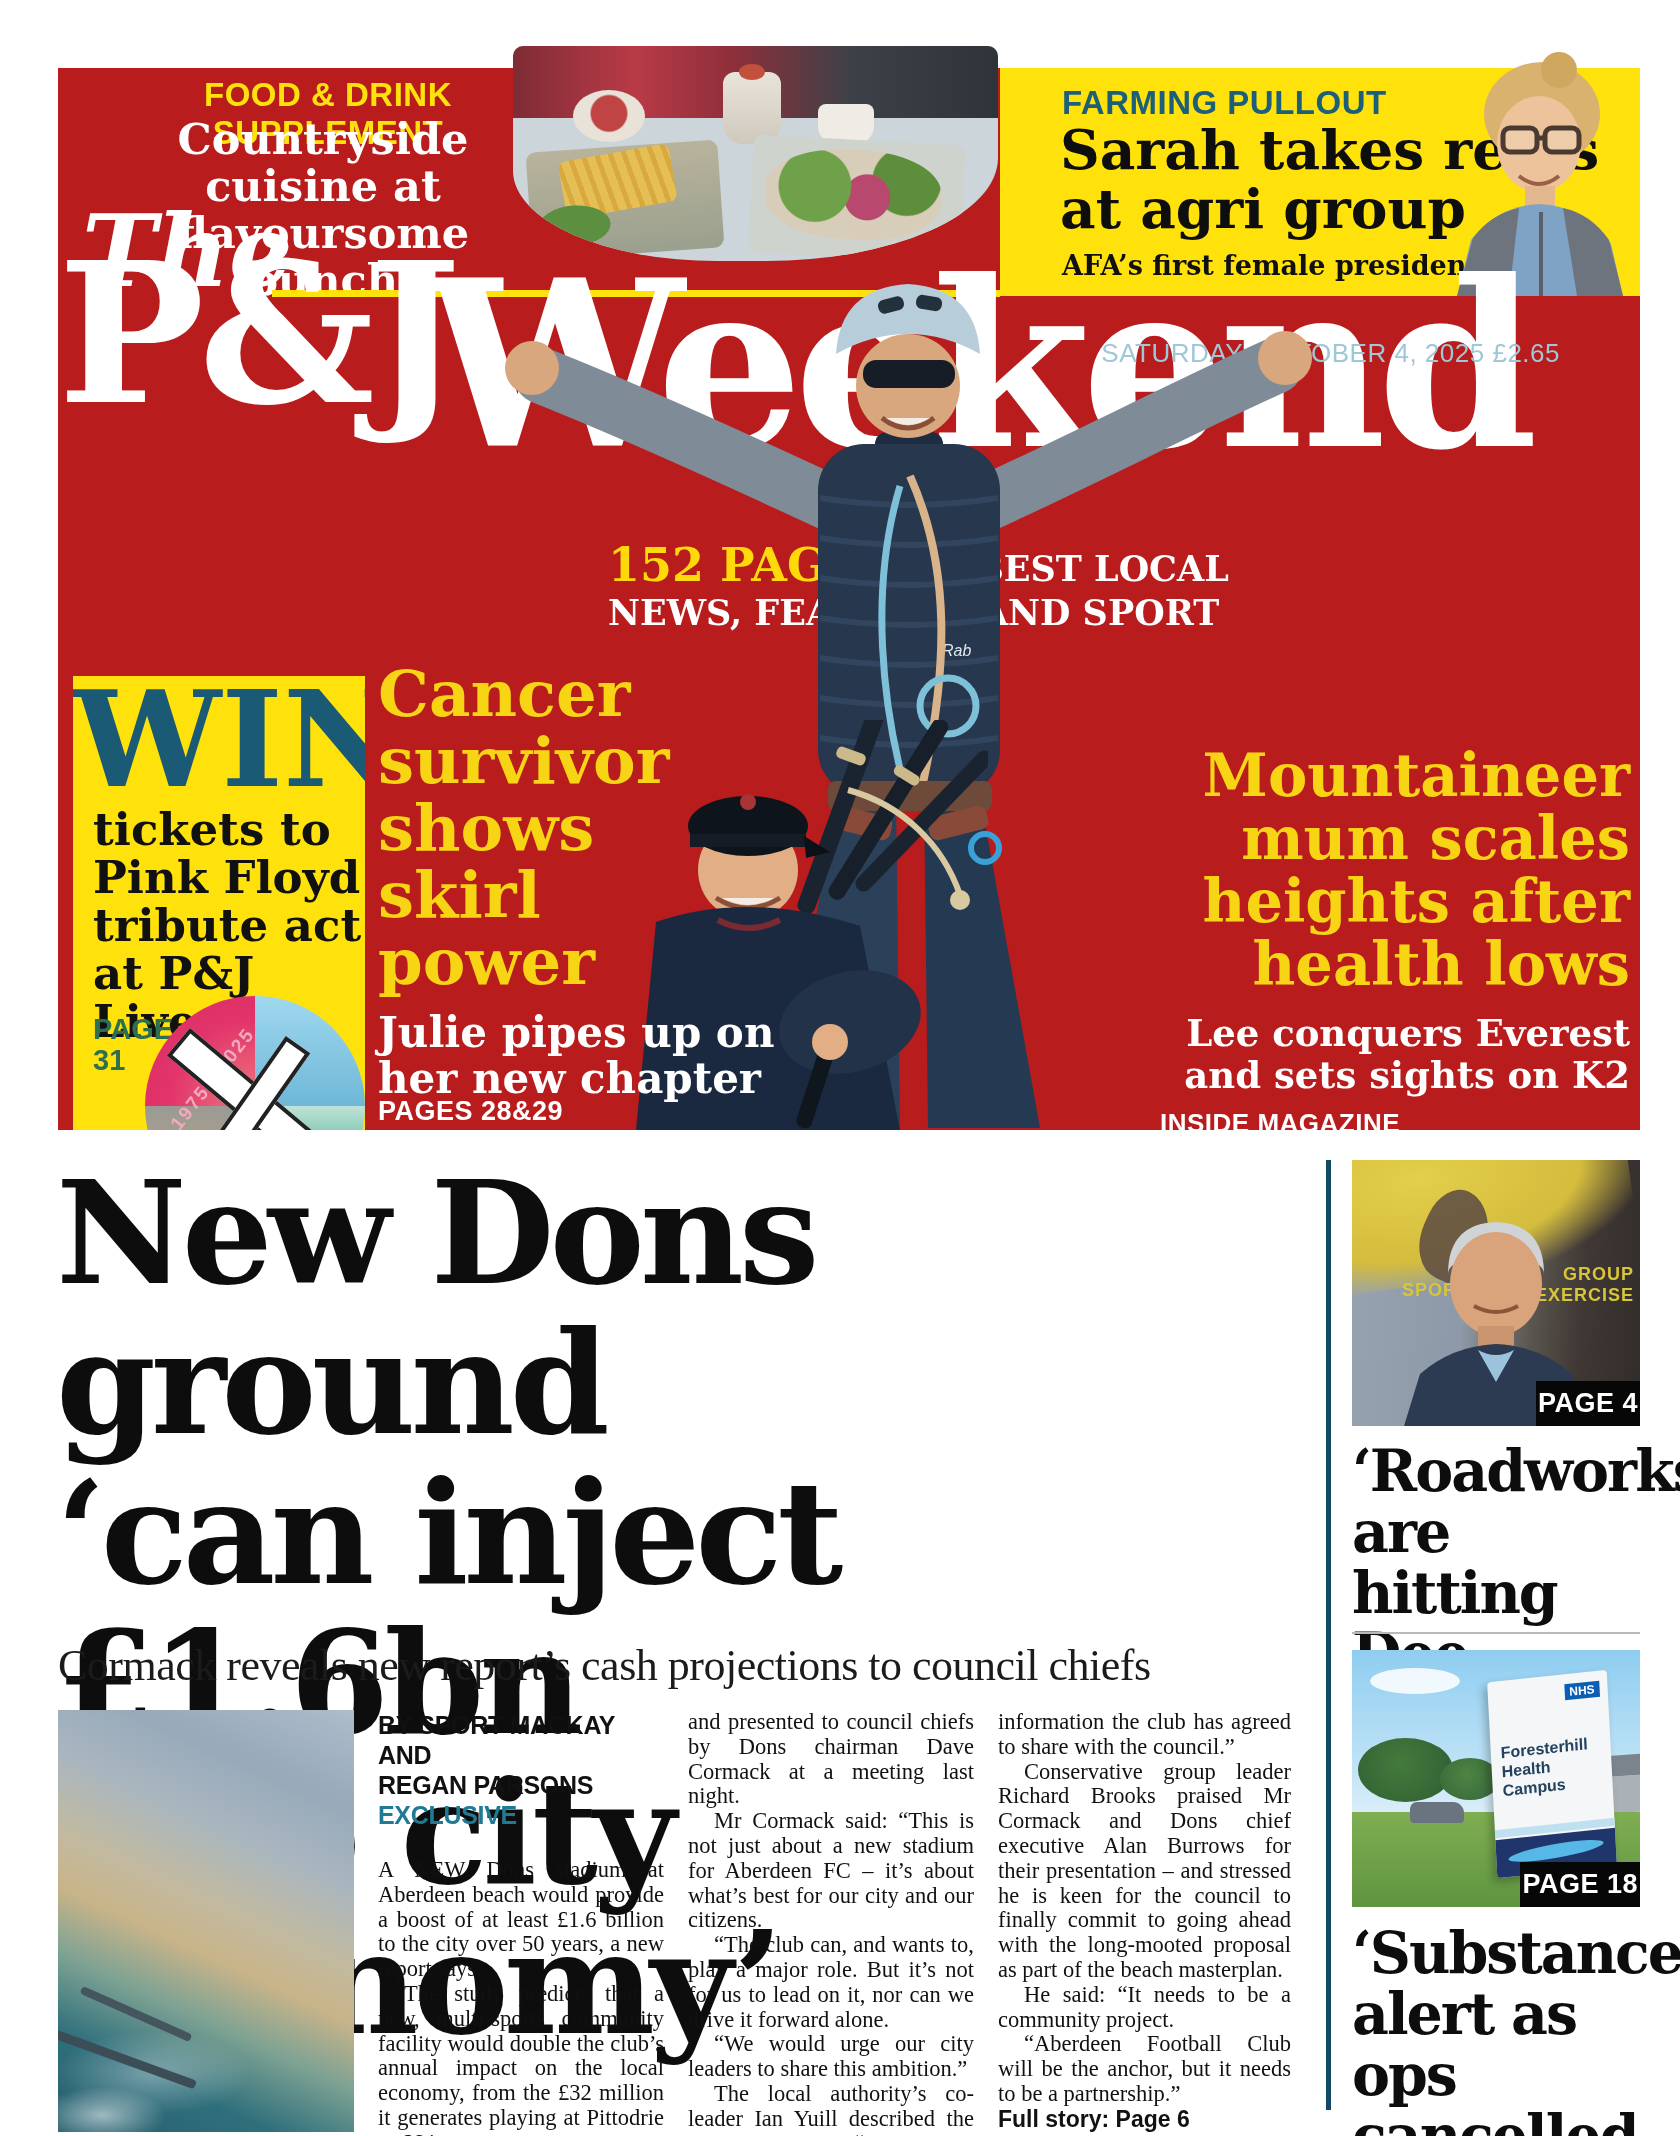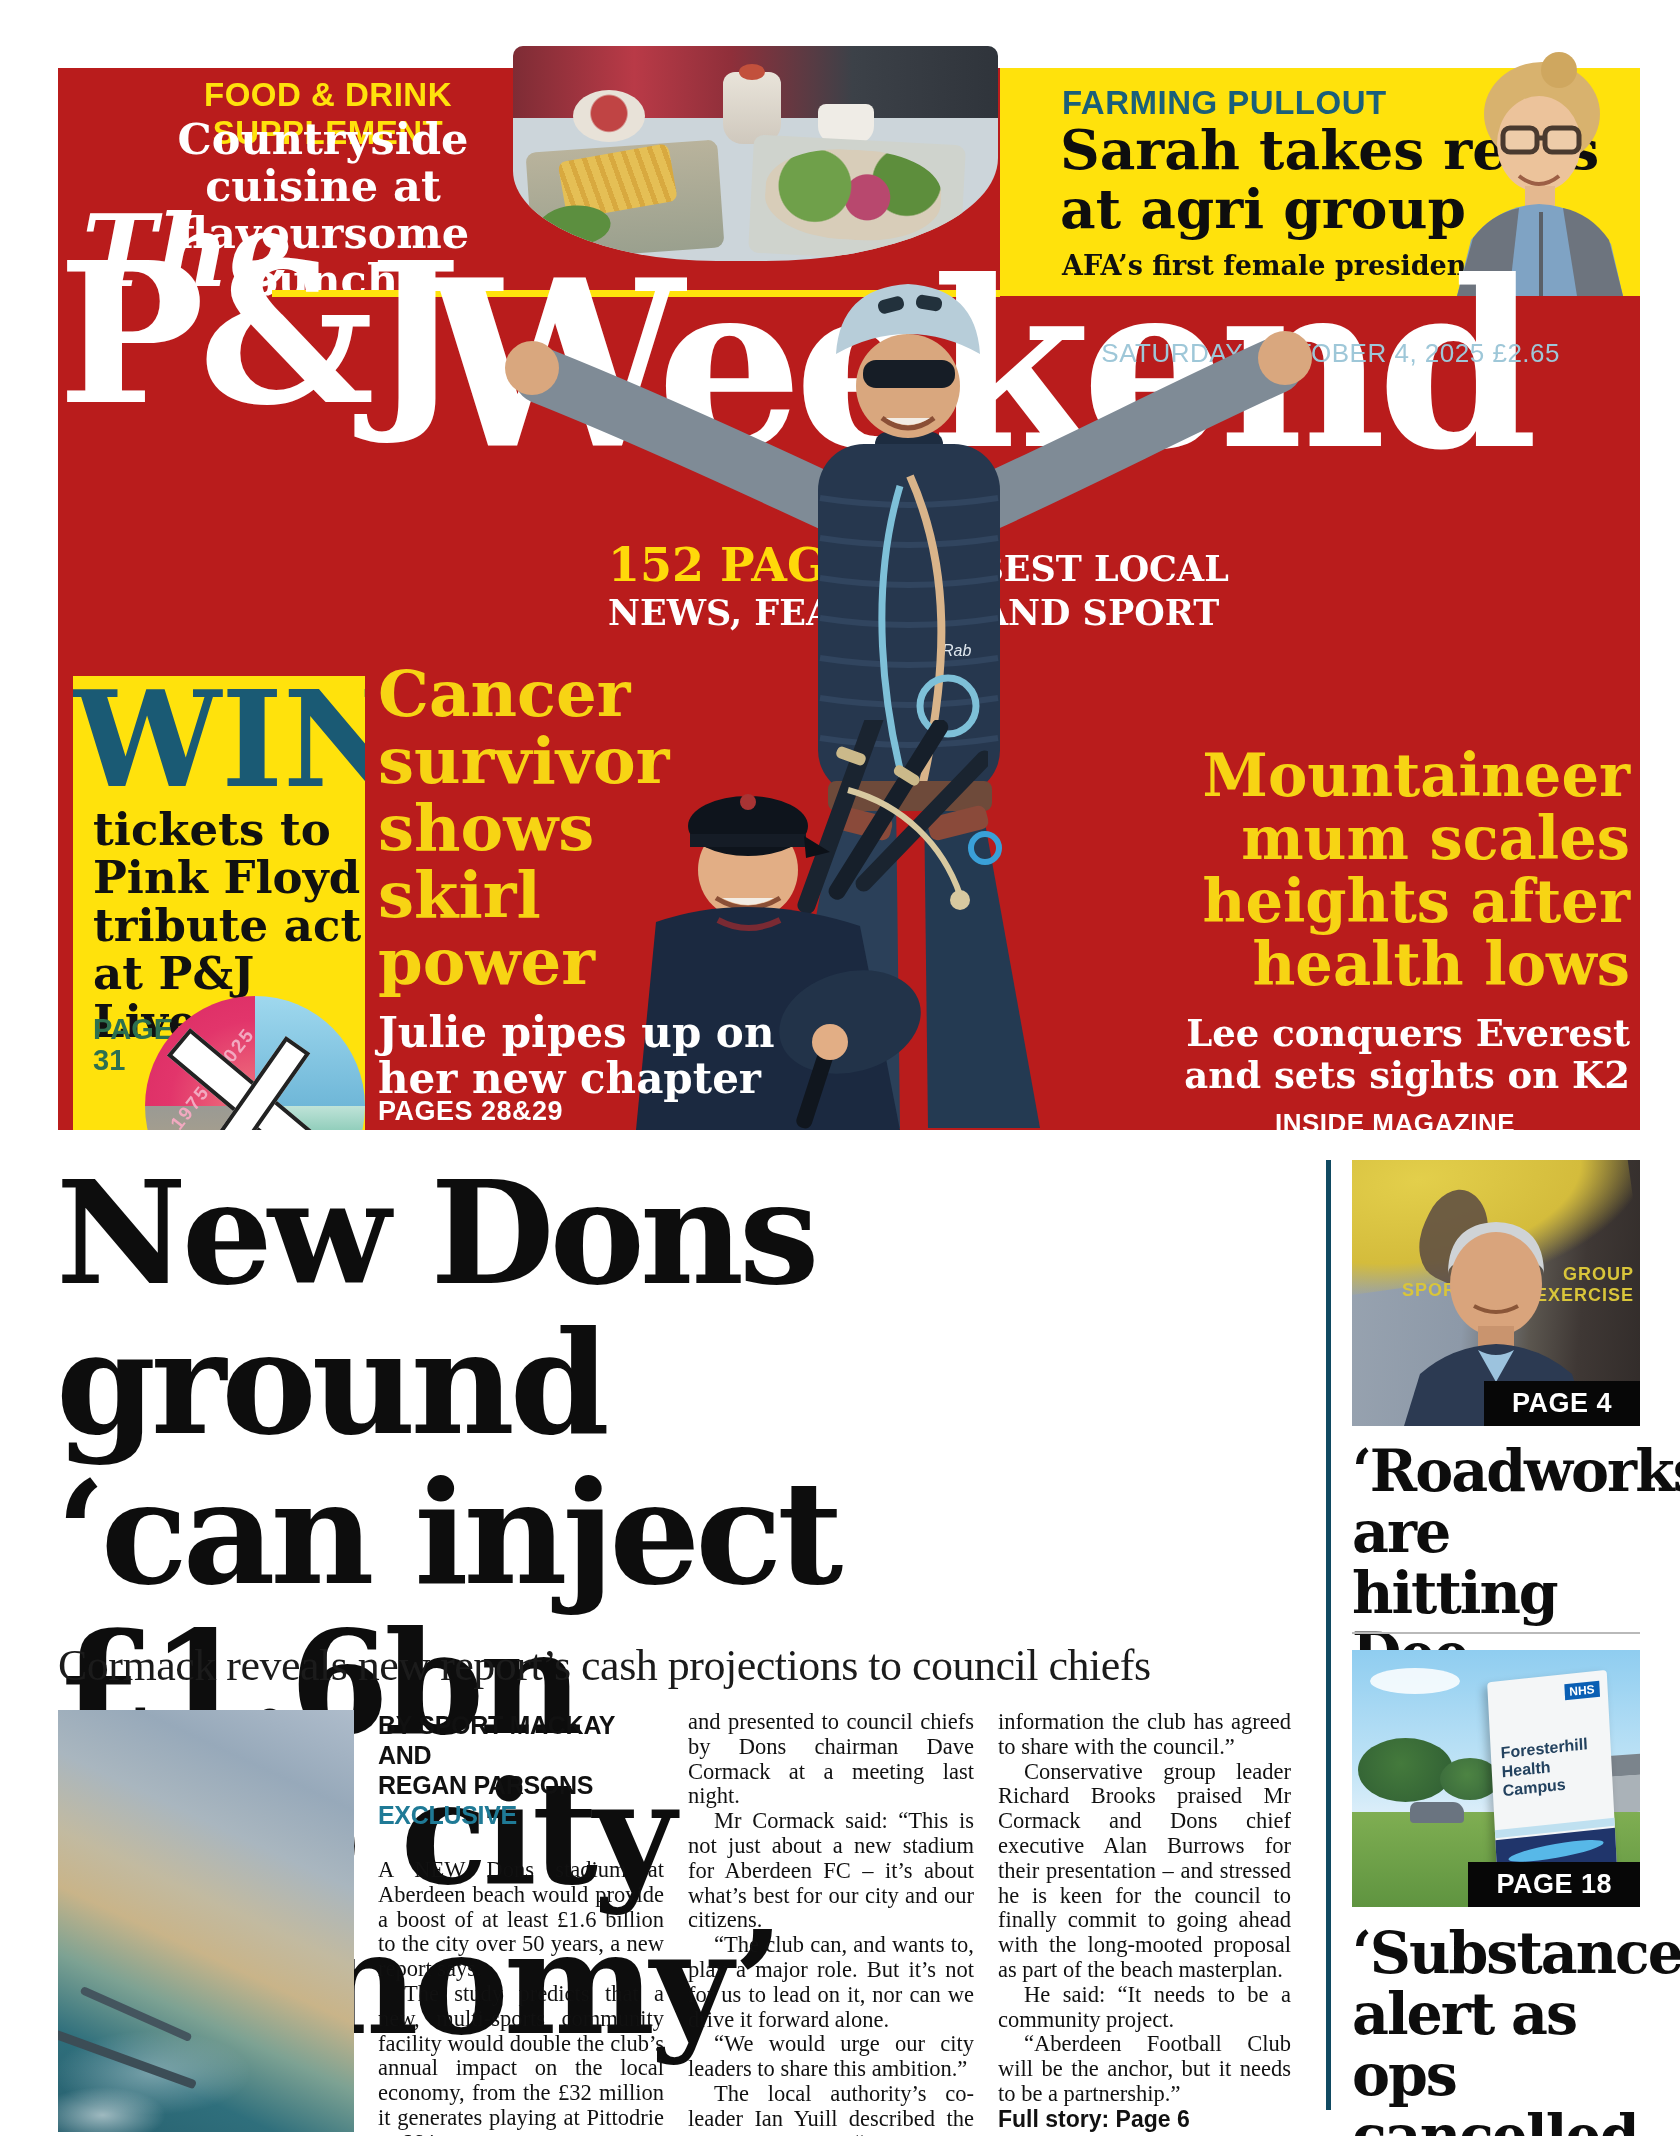--- a/index.html
+++ b/index.html
@@ -130,21 +130,21 @@
   .cancer-pages { position:absolute; left:320px; top:1028px;
     font-weight:bold; font-size:27px; color:#ffffff; letter-spacing:.5px; }
 
   
   .mount-head { position:absolute; right:10px; top:676px; width:470px; text-align:right;
     font-family:"DejaVu Serif","Liberation Serif",serif;
     font-weight:bold; font-size:59px; line-height:63px; color:#f7d414; }
   .mount-sub { position:absolute; right:10px; top:944px; width:470px; text-align:right;
     font-family:"DejaVu Serif","Liberation Serif",serif;
     font-weight:bold; font-size:37px; line-height:42px; color:#ffffff; }
-  .mount-tag { position:absolute; right:10px; top:1040px; width:470px; text-align:center;
+  .mount-tag { position:absolute; right:10px; top:1040px; width:470px; text-align:left;
     font-weight:bold; font-size:26px; color:#ffffff; letter-spacing:.5px; }
 
   
   .lead-headline { position:absolute; left:56px; top:1158px; width:1250px;
     font-family:"DejaVu Serif","Liberation Serif",serif;
     font-weight:bold; font-size:143px; line-height:150px; letter-spacing:-5px; color:#0d0d0d; }
   .standfirst { position:absolute; left:58px; top:1640px; width:1240px;
     font-family:"Liberation Serif","DejaVu Serif",serif;
     font-size:44px; color:#1b1b1b; letter-spacing:-.5px; }
   .aerial-photo { position:absolute; left:58px; top:1710px; width:296px; height:422px;
@@ -182,21 +182,21 @@
     background:radial-gradient(ellipse at 30% 30%, #e3cf4b 0%, #d4bc3c 55%, rgba(212,188,60,0) 78%);
     transform:rotate(-8deg); }
   .gym-athlete { position:absolute; left:70px; top:30px; width:66px; height:92px;
     background:#5b4a42; border-radius:40% 60% 30% 50%; transform:rotate(25deg); opacity:.85; }
   .gym-text-left { position:absolute; left:50px; top:120px; color:#d9c53a;
     font-weight:bold; font-size:18px; letter-spacing:1px; }
   .gym-text-right { position:absolute; right:6px; top:104px; text-align:right; color:#d9c53a;
     font-weight:bold; font-size:18px; line-height:21px; letter-spacing:1px; }
   .man-svg { position:absolute; left:34px; bottom:0; width:220px; height:212px; }
   .page-tag { position:absolute; right:0; bottom:0; background:#070707; color:#fff;
-    font-weight:bold; font-size:27px; line-height:1; padding:9px 28px; letter-spacing:.5px; }
+    font-weight:bold; font-size:27px; line-height:1; padding:9px 2px; letter-spacing:.5px; }
   .s-headline { position:absolute; left:1352px; width:305px;
     font-family:"DejaVu Serif","Liberation Serif",serif;
     font-weight:bold; font-size:57px; line-height:61px; color:#0d0d0d; letter-spacing:-2px; }
   .s1-headline { top:1440px; }
   .s-divider { position:absolute; left:1352px; top:1632px; width:288px; height:2px; background:#b9b9b9; }
   .s2-photo { top:1650px; height:257px;
     background:linear-gradient(180deg,#8fcdf0 0%,#bfe3f6 45%,#d9edf9 62%,#d9edf9 62%); }
   .cloud { position:absolute; border-radius:50%; background:rgba(255,255,255,.85); }
   .cl1 { left:18px; top:18px; width:90px; height:26px; }
   .cl2 { left:150px; top:40px; width:70px; height:20px; }

